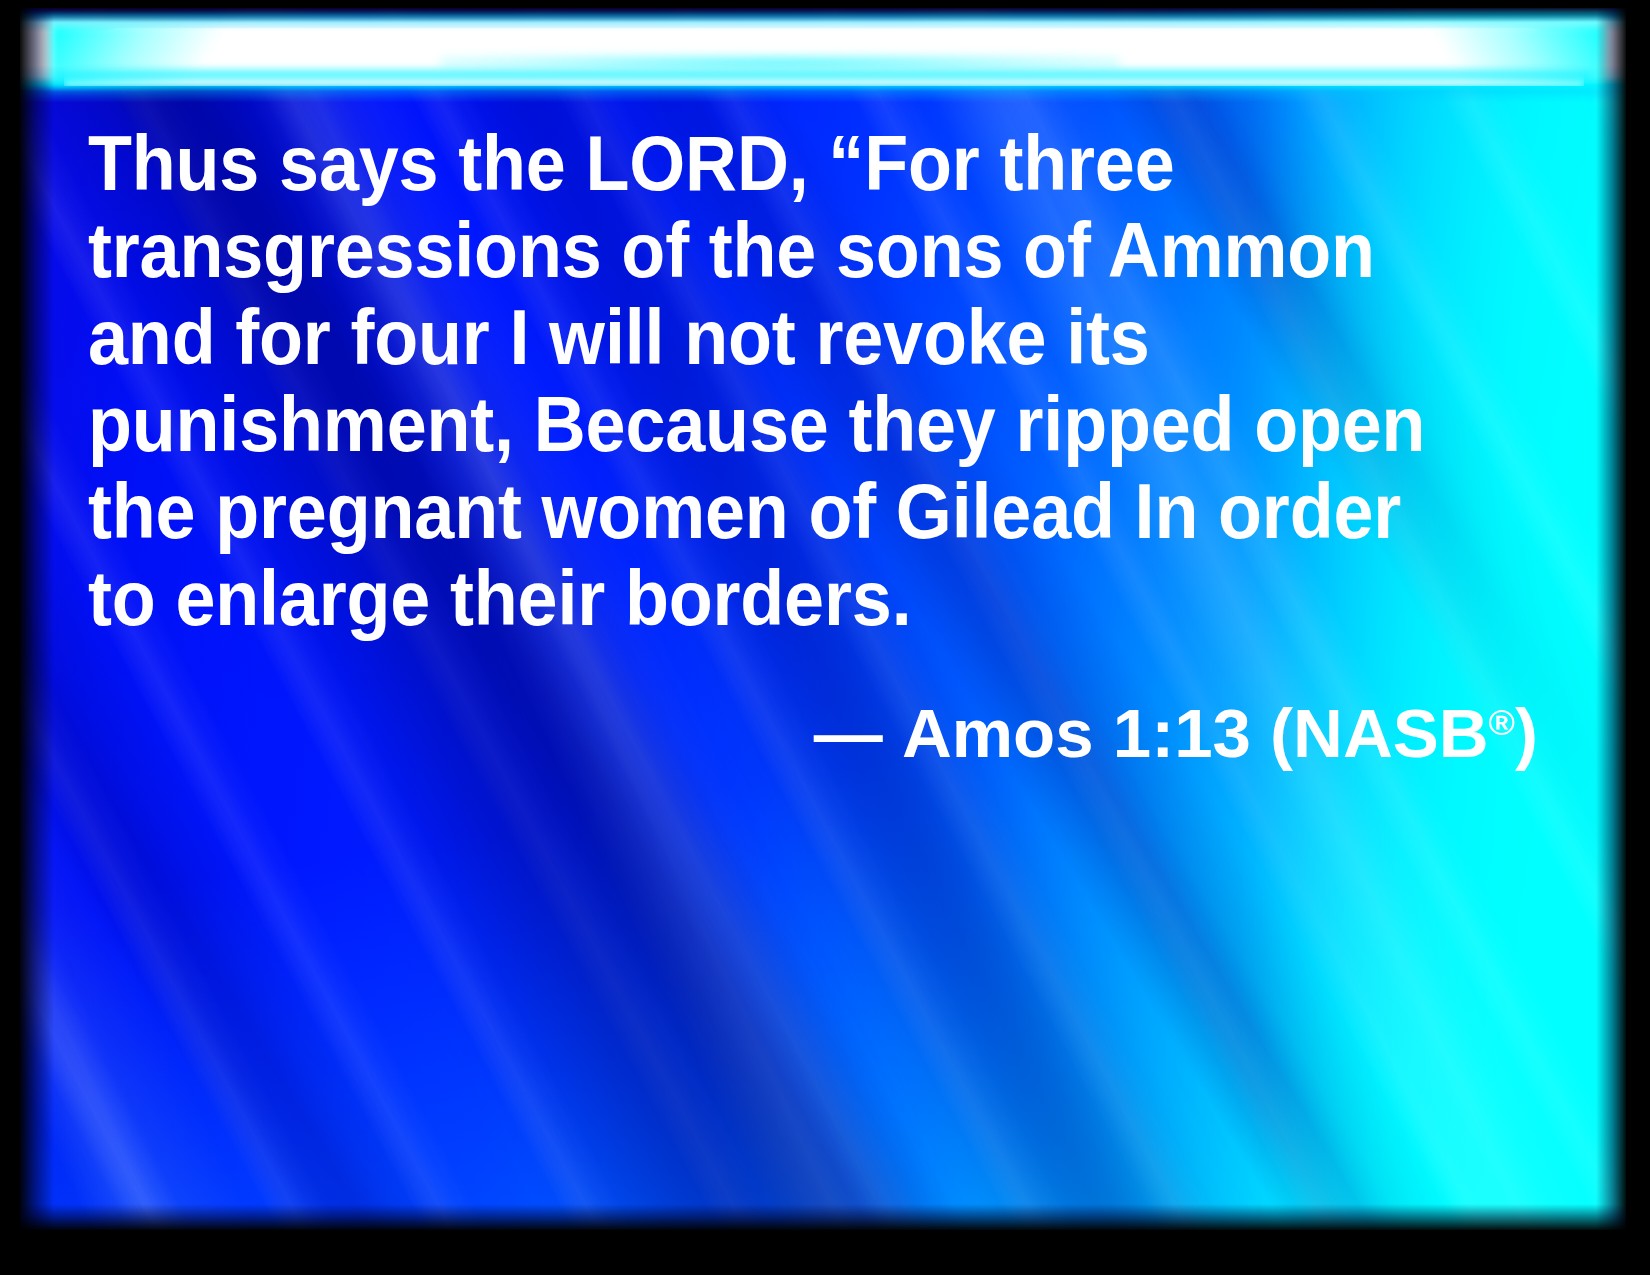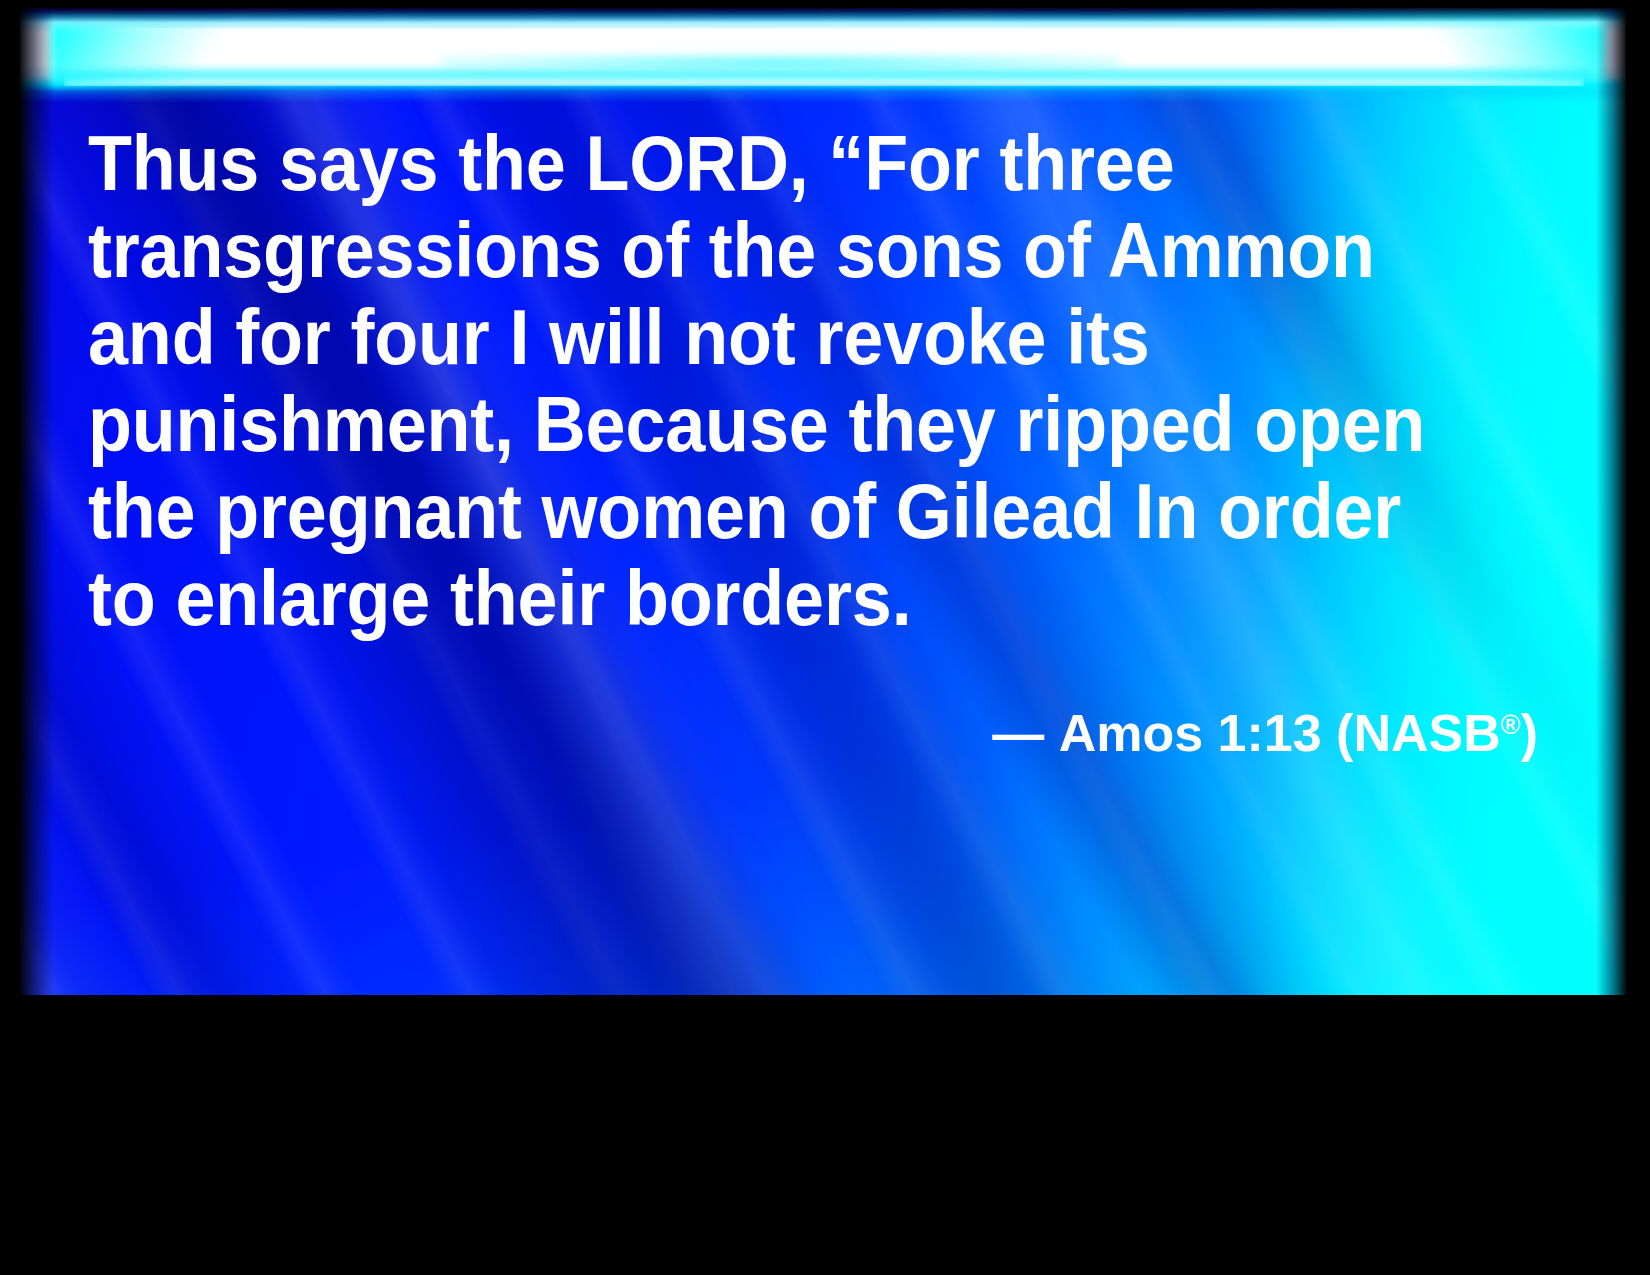--- a/index.html
+++ b/index.html
@@ -4,21 +4,21 @@
 <style>
   html, body {
     margin: 0;
     padding: 0;
     background: #000000;
   }
 
   #slide {
     position: relative;
     width: 1650px;
-    height: 995px;
+    height: 1275px;
     background: #000000;
     overflow: hidden;
     font-family: "Liberation Sans", "DejaVu Sans", sans-serif;
   }
 
   
   #stage {
     position: absolute;
     left: 20px;
     top: 8px;
@@ -309,21 +309,21 @@
     transform-origin: 0 0;
     white-space: pre-wrap;
     font-family: "Liberation Sans Narrow", "Liberation Sans", "DejaVu Sans Condensed", sans-serif;
   }
 
   #attribution {
     margin: 0;
     padding-top: 48px;
     text-align: right;
     color: #ffffff;
-    font-size: 52px;
+    font-size: 69px;
     line-height: 87px;
     font-weight: bold;
     font-stretch: condensed;
     font-family: "Liberation Sans Narrow", "Liberation Sans", "DejaVu Sans Condensed", sans-serif;
   }
 
   #attribution .reg {
     font-size: 0.52em;
     vertical-align: 0.62em;
     line-height: 0;

